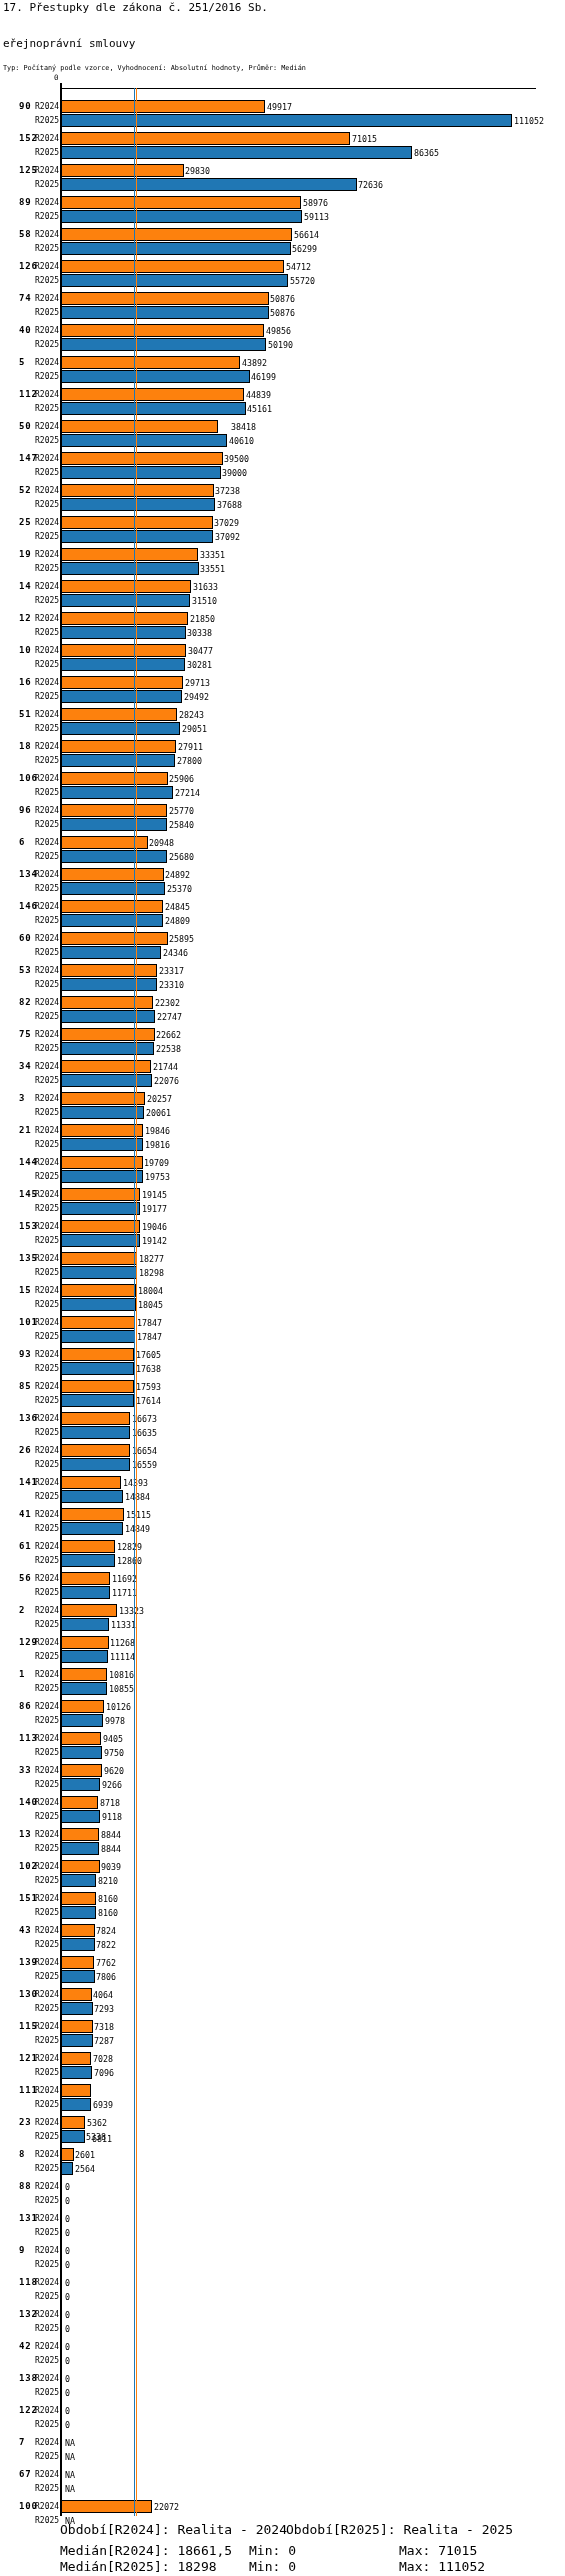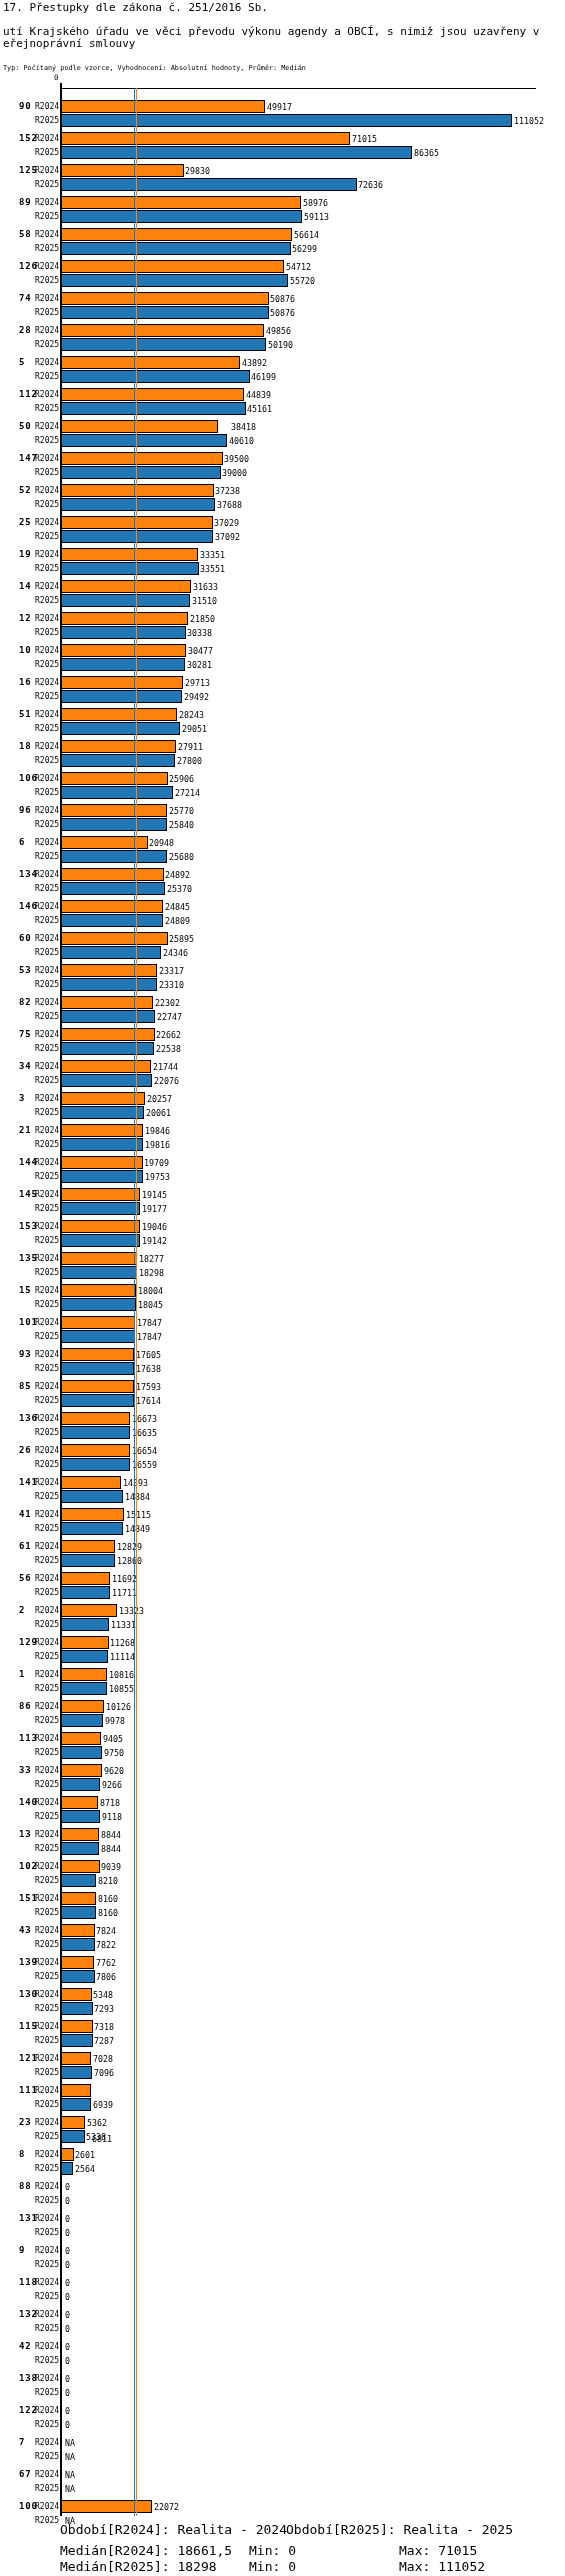--- a/index.html
+++ b/index.html
@@ -32,21 +32,20 @@
   #f-median25{left:60px;top:2559px;}
   #f-min25{left:249px;top:2559px;}
   #f-max25{left:399px;top:2559px;}
 </style>
 </head>
 <body>
 
 <div id="page-wrapper">
 
   <div class="title-line" id="title1">17. Přestupky dle zákona č. 251/2016 Sb.</div>
-  <div class="title-line" id="title3">utí Krajského úřadu ve věci převodu výkonu agendy a OBCÍ, s nimiž jsou uzavřeny v</div>
   <div class="title-line" id="title4">eřejnoprávní smlouvy</div>
   <div class="typ-line">Typ: Počítaný podle vzorce, Vyhodnocení: Absolutní hodnoty, Průměr: Medián</div>
 
   <div id="zero-tick-label">0</div>
   <div id="axis-vline"></div>
   <div id="axis-topline"></div>
 
   <div class="median-line" id="median-blue" style="background: rgb(32, 119, 180);"></div>
   <div class="median-line" id="median-orange" style="background: rgb(253, 129, 13);"></div>
 
@@ -136,21 +135,21 @@
           <div class="bar" style="width: 206px; background: rgb(253, 129, 13);"></div>
           <span class="val" style="left: 270px;">50876</span>
         </div>
         <div class="brow">
           <span class="serlab">R2025</span>
           <div class="bar" style="width: 206px; background: rgb(32, 119, 180);"></div>
           <span class="val" style="left: 270px;">50876</span>
         </div>
       </div>
       <div class="group">
-        <div class="glabel">28</div>
+        <div class="glabel">40</div>
         <div class="brow">
           <span class="serlab">R2024</span>
           <div class="bar" style="width: 201px; background: rgb(253, 129, 13);"></div>
           <span class="val" style="left: 266px;">49856</span>
         </div>
         <div class="brow">
           <span class="serlab">R2025</span>
           <div class="bar" style="width: 203px; background: rgb(32, 119, 180);"></div>
           <span class="val" style="left: 268px;">50190</span>
         </div>
@@ -816,21 +815,21 @@
           <span class="serlab">R2025</span>
           <div class="bar" style="width: 32px; background: rgb(32, 119, 180);"></div>
           <span class="val" style="left: 96px;">7806</span>
         </div>
       </div>
       <div class="group">
         <div class="glabel">130</div>
         <div class="brow">
           <span class="serlab">R2024</span>
           <div class="bar" style="width: 28.5px; background: rgb(253, 129, 13);"></div>
-          <span class="val" style="left: 93px;">5348</span>
+          <span class="val" style="left: 93px;">4064</span>
         </div>
         <div class="brow">
           <span class="serlab">R2025</span>
           <div class="bar" style="width: 29.5px; background: rgb(32, 119, 180);"></div>
           <span class="val" style="left: 94px;">7293</span>
         </div>
       </div>
       <div class="group">
         <div class="glabel">115</div>
         <div class="brow">

